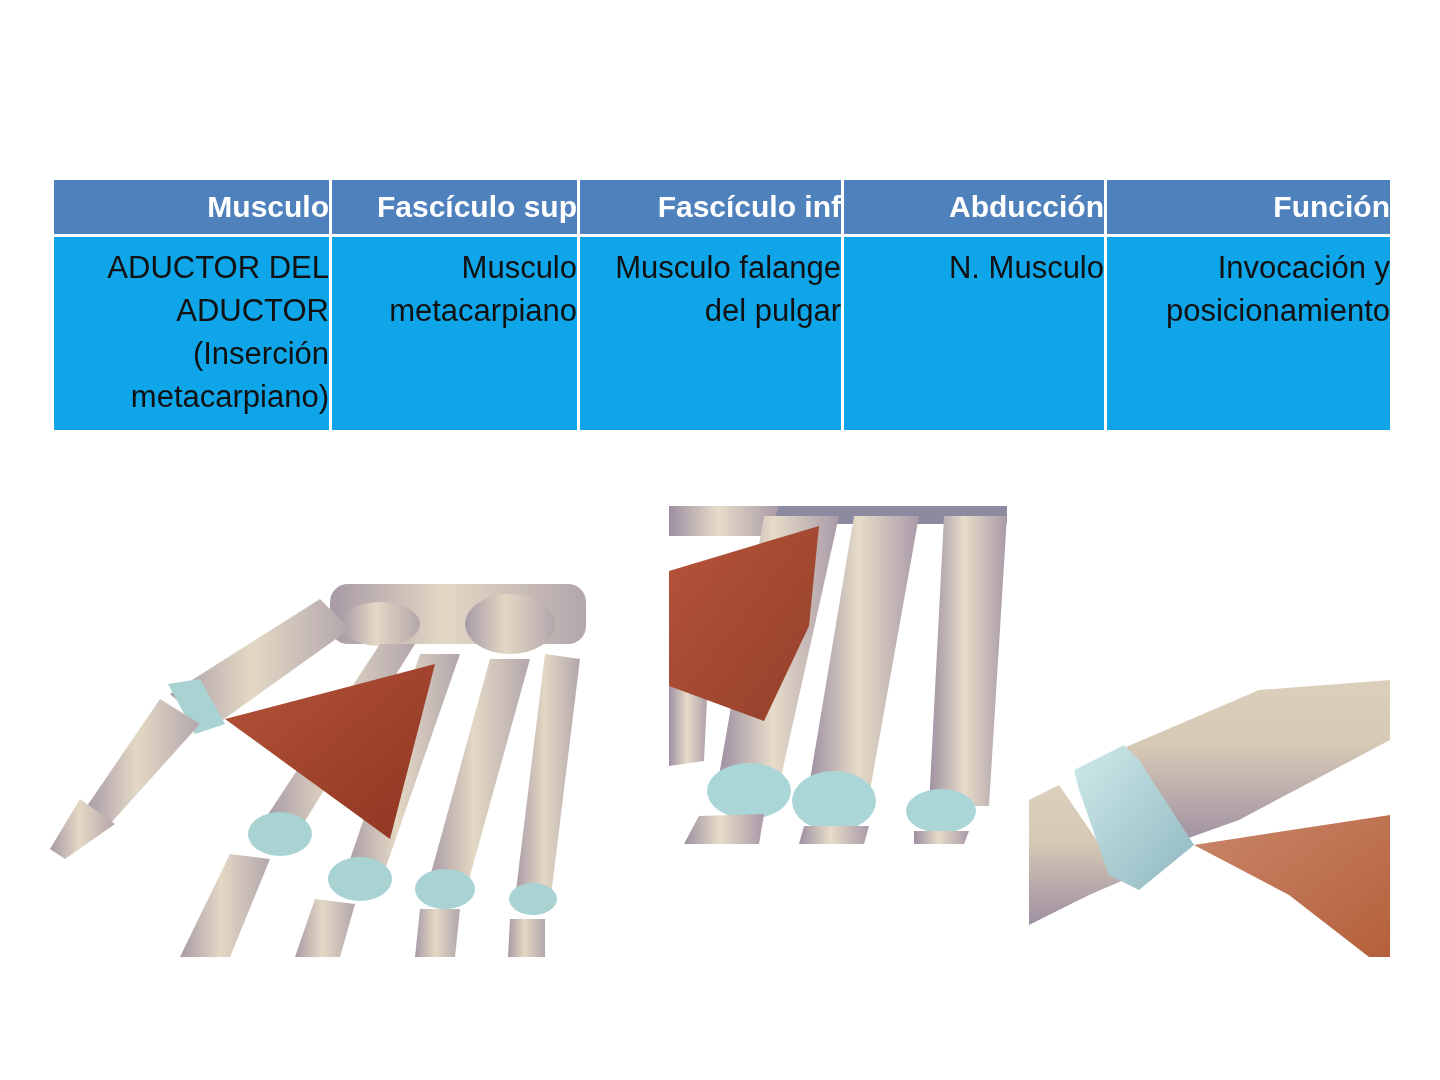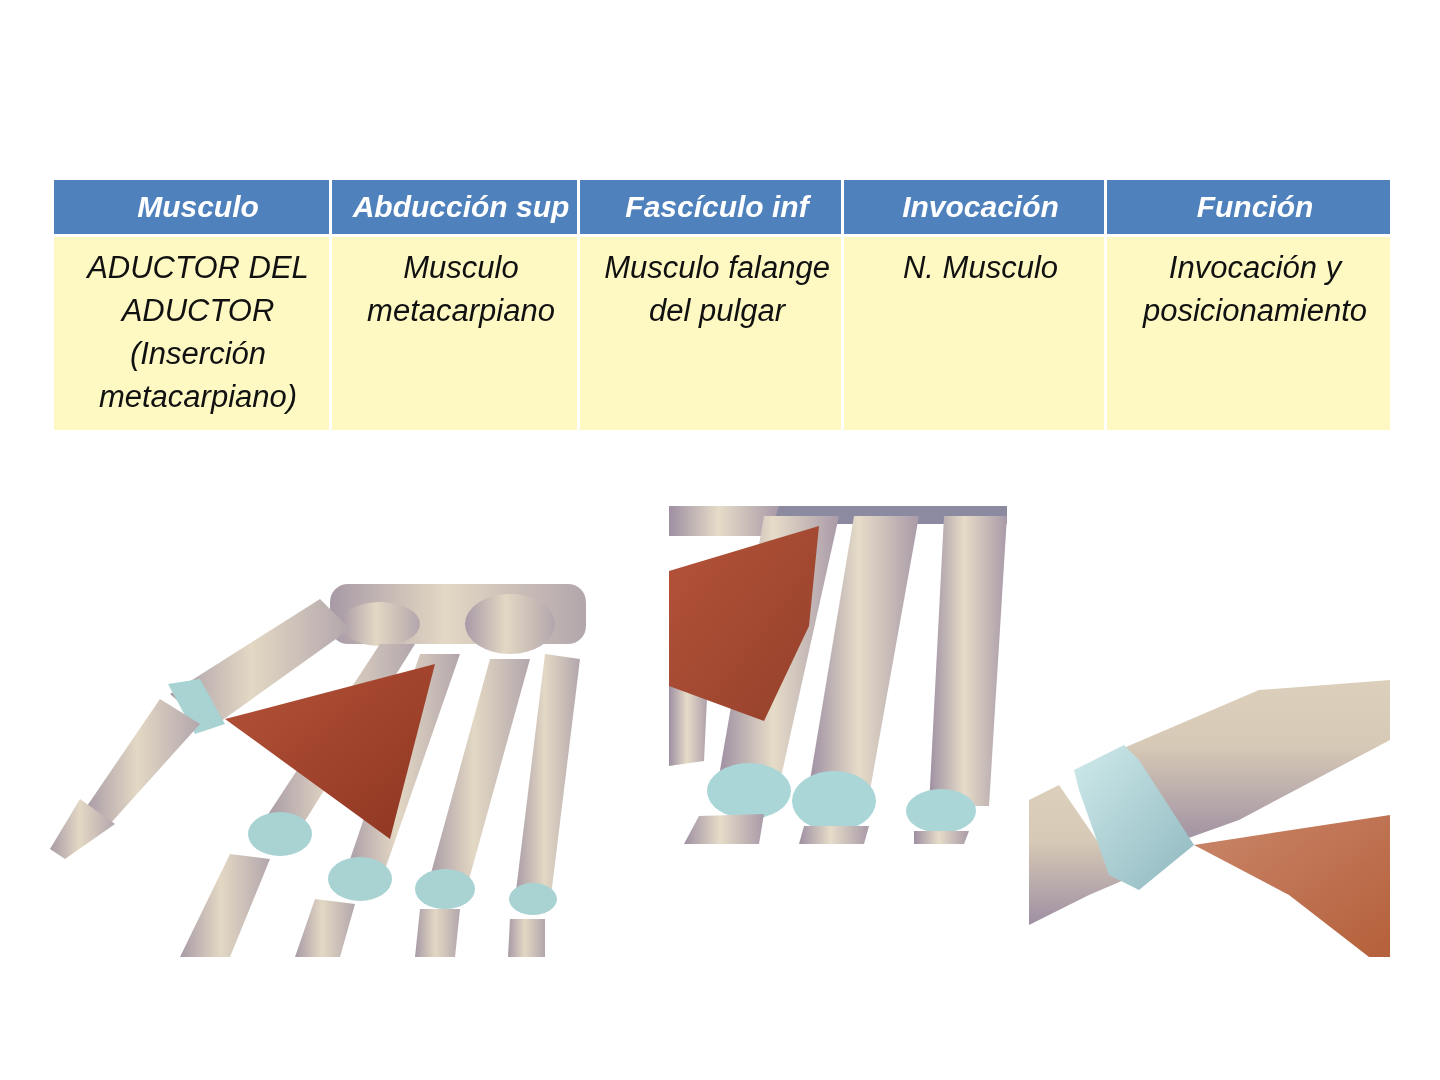--- a/index.html
+++ b/index.html
@@ -6,30 +6,29 @@
     body {
       width: 1440px; height: 1080px; background: #ffffff;
       position: relative; overflow: hidden;
       font-family: "Liberation Sans", "DejaVu Sans", sans-serif;
     }
     .slide-table {
       position: absolute; left: 51px; top: 177px; width: 1339px;
       border-collapse: collapse; table-layout: fixed;
     }
     .slide-table th, .slide-table td {
-      border: 3px solid #ffffff; text-align: center; vertical-align: top;
+      border: 3px solid #ffffff; text-align: right; vertical-align: top;
       padding: 0 0 0 13px;
-      font-style: italic;
     }
     .slide-table th {
       background: #4f81bd; color: #ffffff; font-weight: bold;
       font-size: 30px; height: 54px; line-height: 54px; vertical-align: middle;
     }
     .slide-table td {
-      background: #fef9c3; color: #111111; font-size: 31px;
+      background: #0ea5e9; color: #111111; font-size: 31px;
       line-height: 43px; height: 184px; padding-top: 9px;
     }
     .fig { position: absolute; background: #ffffff; overflow: hidden; }
     .fig svg { display: block; width: 100%; height: 100%; }
     #fig1 { left: 50px; top: 584px; width: 536px; height: 373px; }
     #fig2 { left: 669px; top: 506px; width: 338px; height: 338px; }
     #fig3 { left: 1029px; top: 680px; width: 361px; height: 277px; }
   </style>
 </head>
 <body>
@@ -38,23 +37,23 @@
   <colgroup>
     <col style="width:278px">
       <col style="width:248px">
       <col style="width:264px">
       <col style="width:263px">
       <col style="width:286px">
   </colgroup>
   <thead>
     <tr>
       <th>Musculo</th>
-      <th>Abducción sup</th>
+      <th>Fascículo sup</th>
       <th>Fascículo inf</th>
-      <th>Invocación</th>
+      <th>Abducción</th>
       <th>Función</th>
     </tr>
   </thead>
   <tbody>
     <tr>
       <td>
         <div>ADUCTOR DEL</div>
         <div>ADUCTOR</div>
         <div>(Inserción</div>
         <div>metacarpiano)</div>

